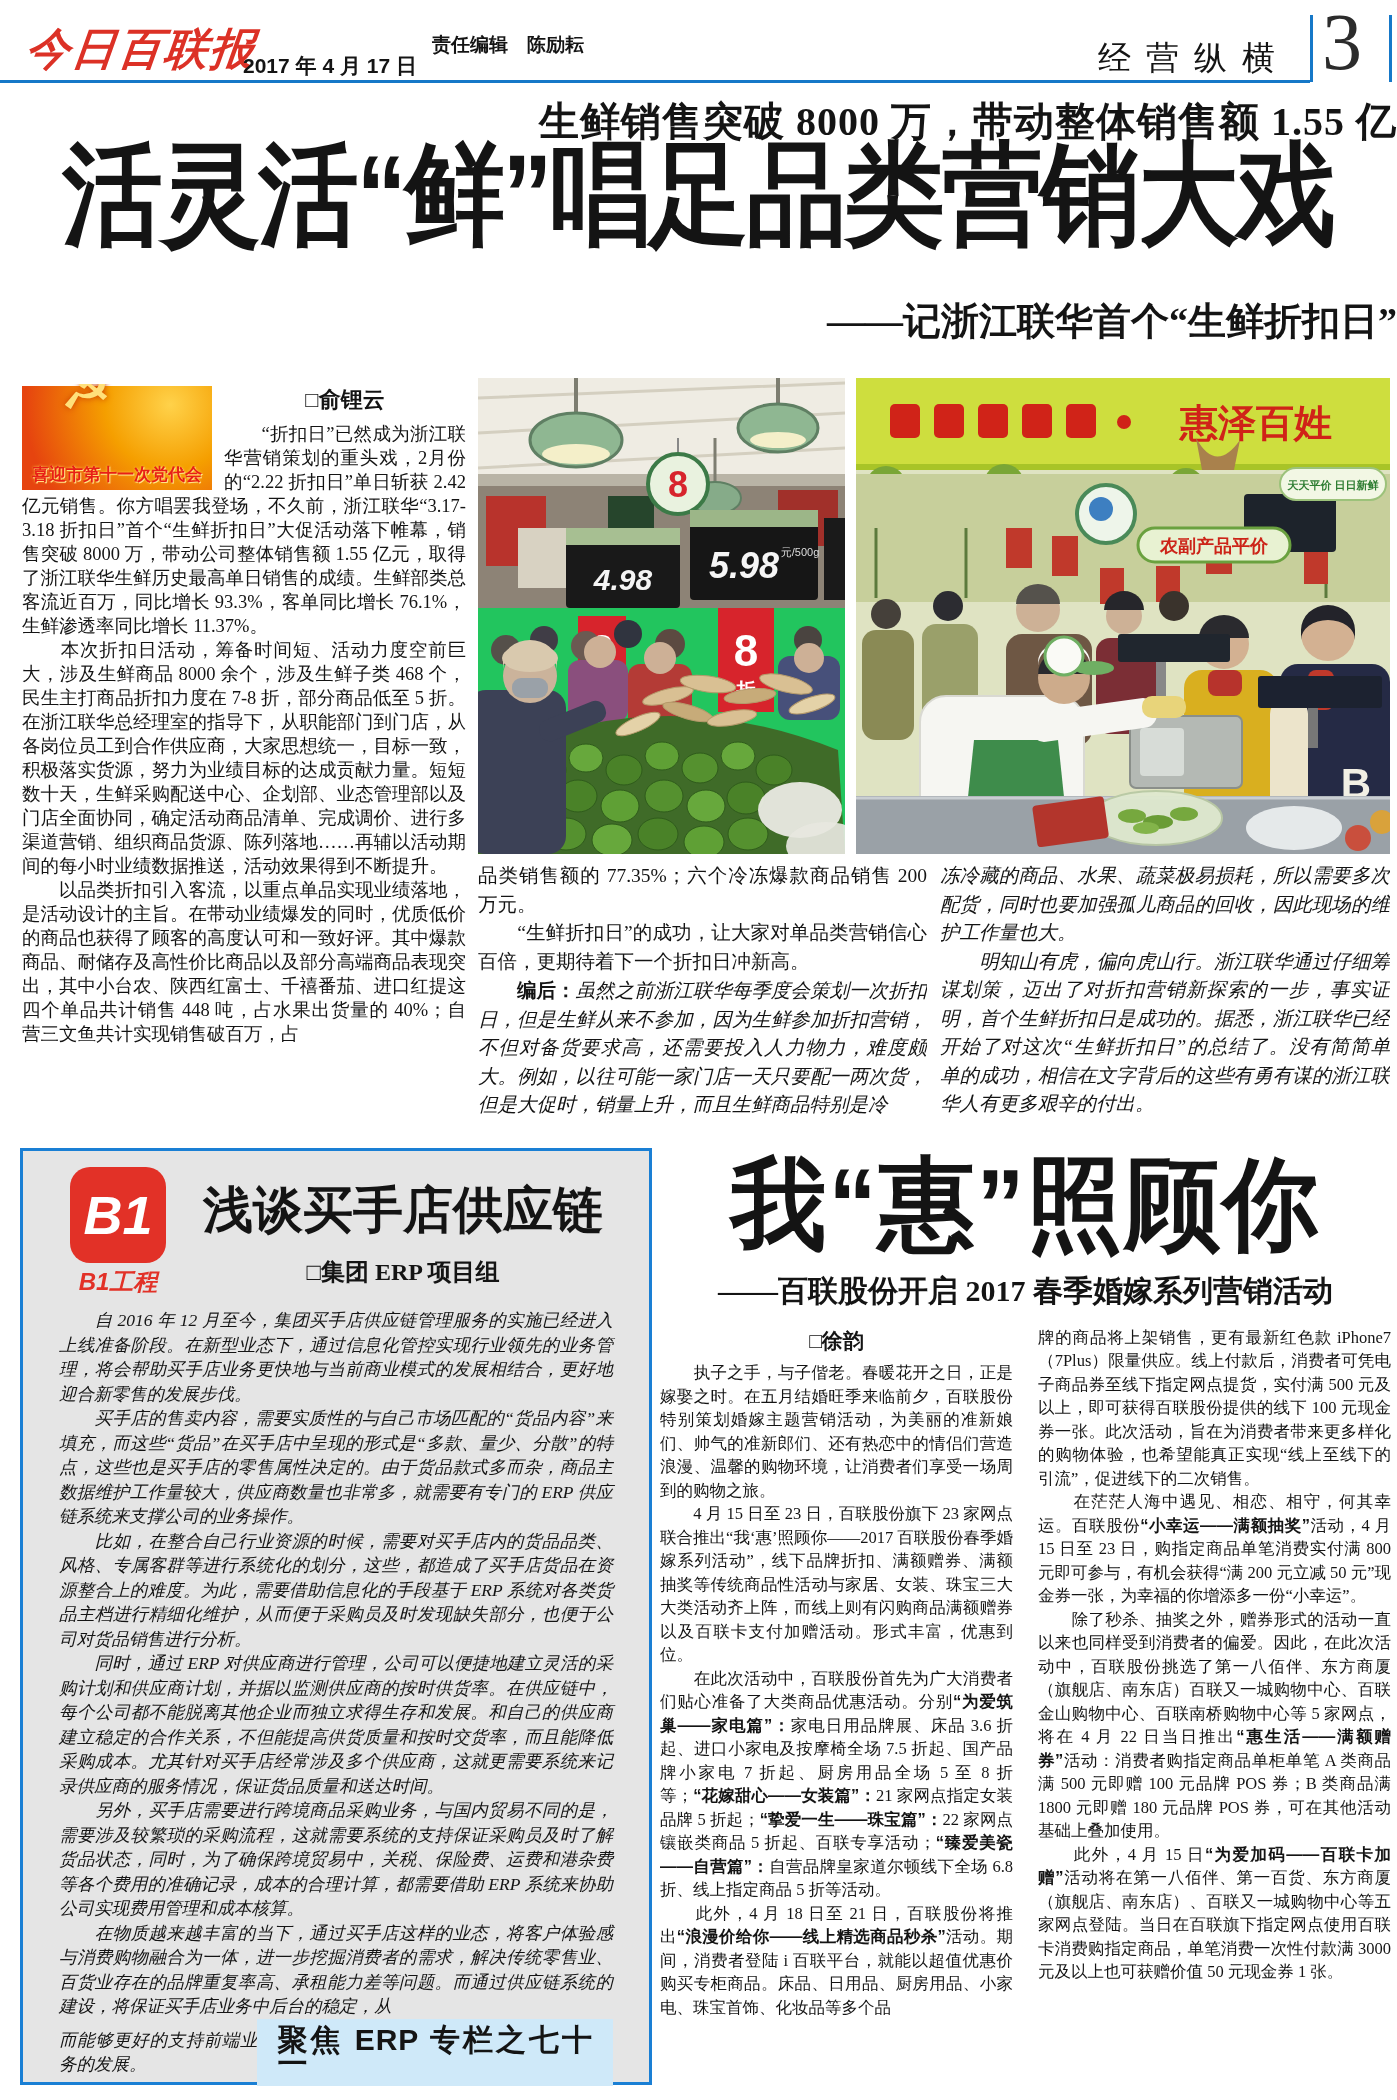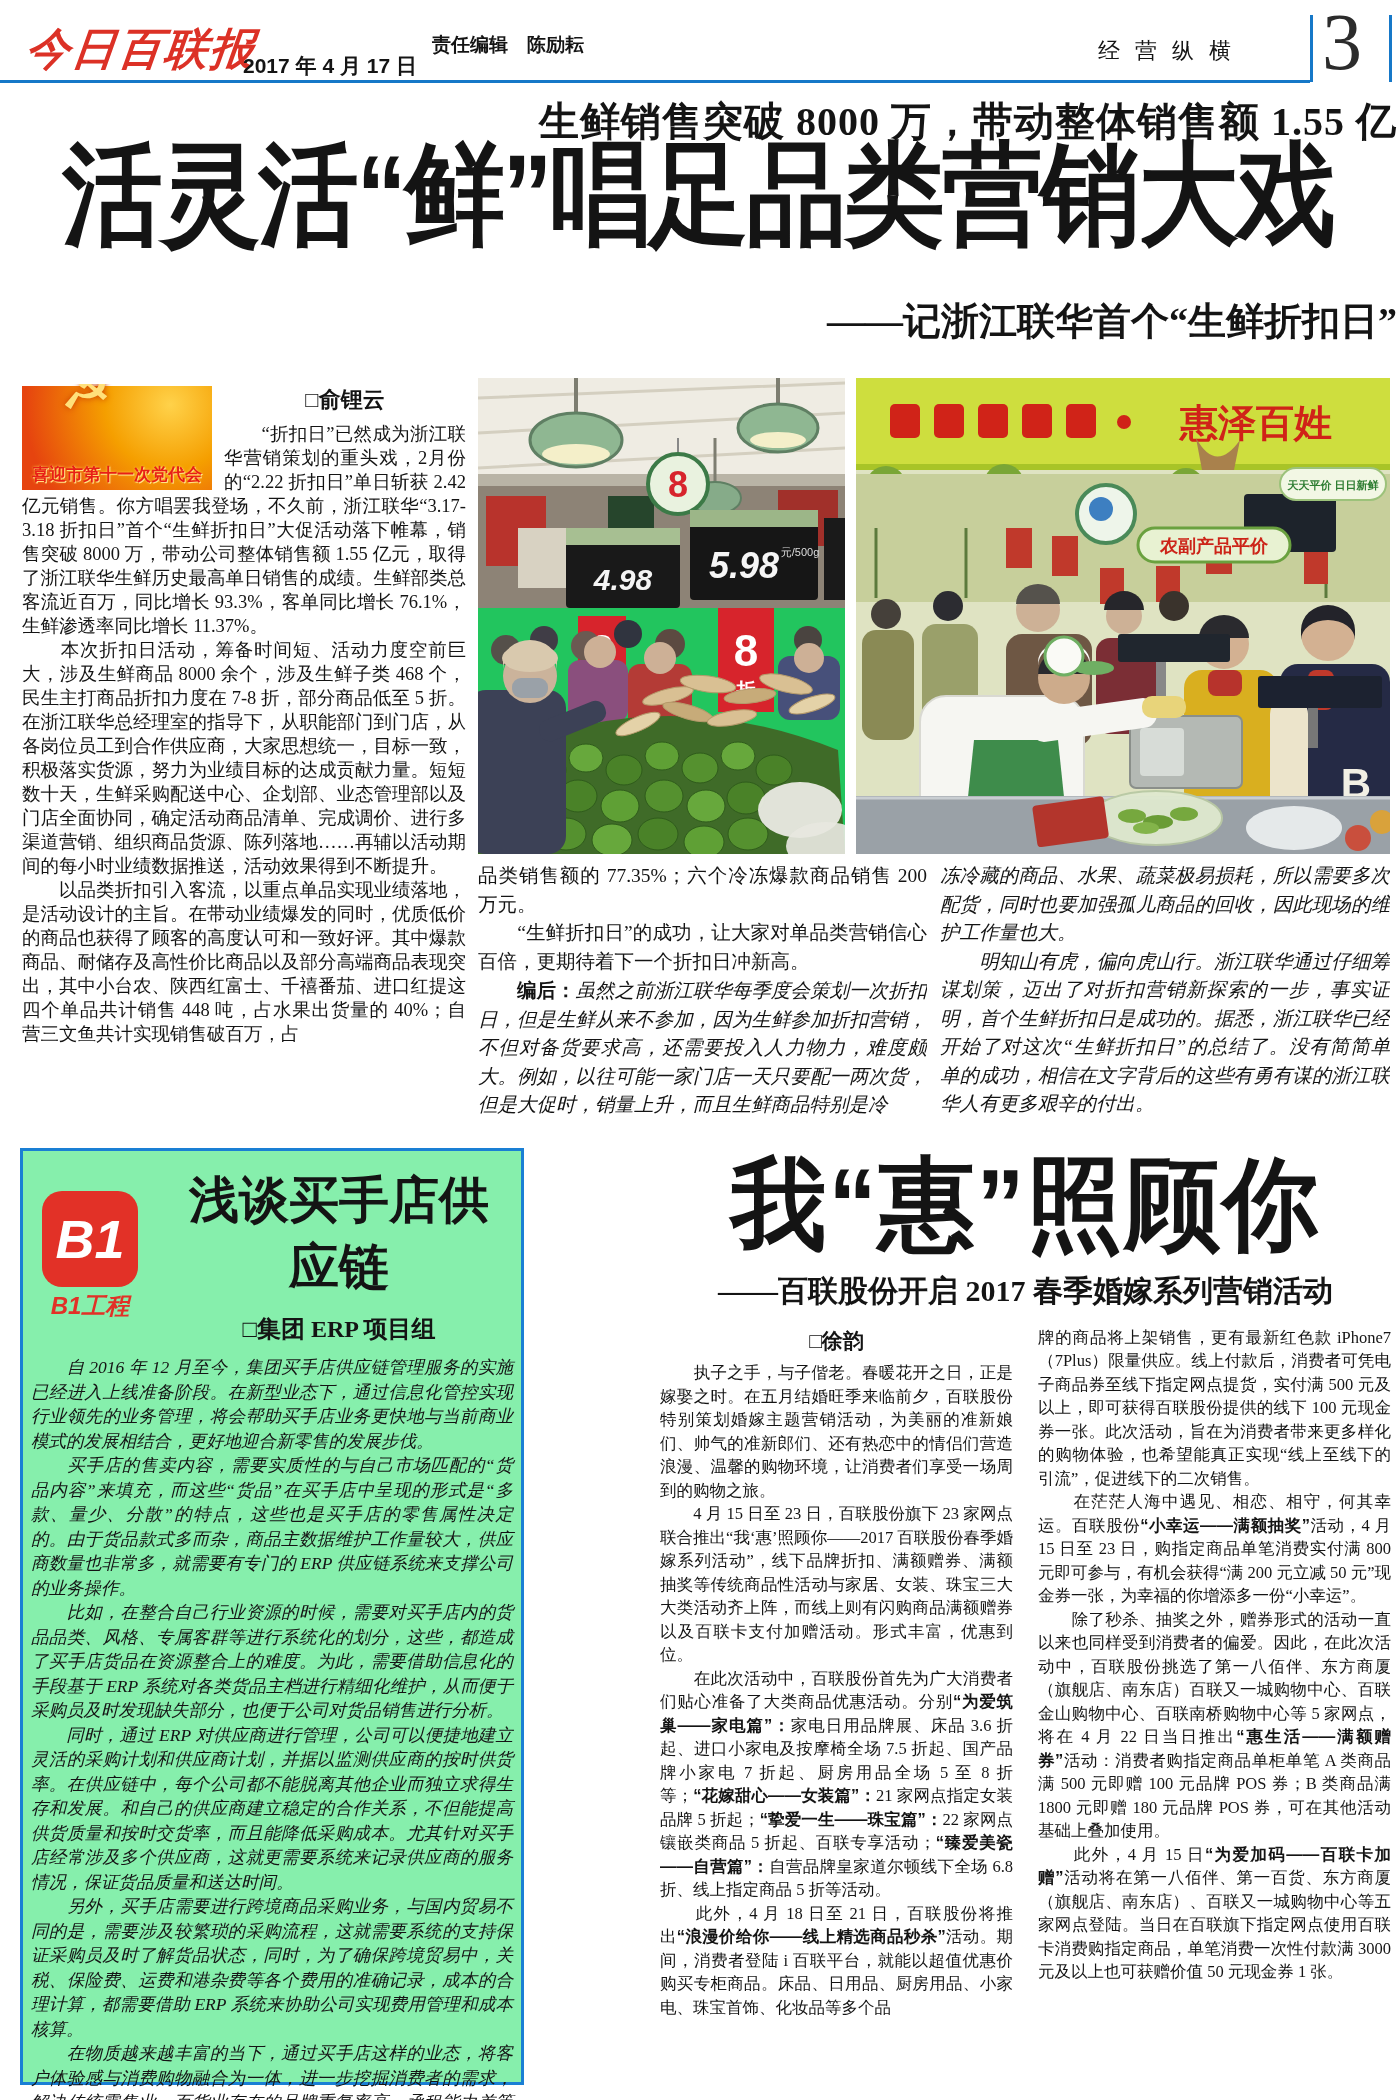--- a/index.html
+++ b/index.html
@@ -8,21 +8,21 @@
   .abs{position:absolute;}
   .sans{font-family:"Liberation Sans",sans-serif;}
   .jt{text-align:justify;}
   .kai{font-style:italic;}
   p{margin:0;}
   
   .masthead{left:26px;top:20px;font-size:44px;font-weight:900;font-style:italic;
             color:#dc3126;transform:skewX(-6deg);letter-spacing:2px;}
   .hdate{left:243px;top:52px;font-size:21px;font-weight:700;}
   .heditor{left:432px;top:32px;font-size:19px;font-weight:600;}
-  .hsection{left:1098px;top:36px;font-size:22px;letter-spacing:15px;font-weight:500;}
+  .hsection{left:1098px;top:36px;font-size:33px;letter-spacing:15px;font-weight:500;}
   .hline{left:0;top:80px;width:1310px;height:3px;background:#1678c8;}
   .vline{width:3px;height:67px;top:15px;background:#1678c8;}
   .pagenum{left:1322px;top:2px;font-size:80px;color:#2c2c2c;line-height:1;}
   
   .kicker{left:0;top:94px;width:1397px;text-align:right;font-size:40px;font-weight:900;letter-spacing:1px;}
   .mainhead{left:0;top:138px;width:1397px;text-align:center;font-size:100px;line-height:1;
             font-weight:900;font-family:"Liberation Sans",sans-serif;letter-spacing:-2px;
             transform:scaleY(1.12);transform-origin:top;}
   .subhead{left:0;top:296px;width:1397px;text-align:right;font-size:38px;font-weight:900;}
   
@@ -37,22 +37,22 @@
               text-shadow:0 0 3px #ffd24a,1px 1px 0 #ffe9a0;}
   .byline1{font-size:22px;font-weight:700;text-align:center;margin:4px 0 10px;}
   .a1mid{left:478px;top:862px;width:449px;height:270px;font-size:19.5px;line-height:28.5px;}
   .a1right{left:940px;top:862px;width:450px;height:270px;font-size:19.5px;line-height:28.5px;}
   
   .photo{position:absolute;overflow:hidden;background:#22c55e;}
   .photo1{left:478px;top:378px;width:367px;height:476px;}
   .photo2{left:856px;top:378px;width:534px;height:476px;}
   .svgt{font-family:"Liberation Sans",sans-serif;}
   
-  .a2box{left:20px;top:1148px;width:504px;height:937px;border:3px solid #1a7fd4;
-         box-sizing:border-box;background:#86efac;padding:16px 8px 12px;}
+  .a2box{left:20px;top:1148px;width:632px;height:937px;border:3px solid #1a7fd4;
+         box-sizing:border-box;background:#e5e5e5;padding:16px 36px 12px;}
   .a2head{display:flex;align-items:center;gap:16px;margin-bottom:10px;}
   .b1wrap{width:118px;text-align:center;flex:0 0 auto;}
   .b1box{width:96px;height:96px;margin:0 auto;background:#e23127;border-radius:20px;
          display:flex;align-items:center;justify-content:center;}
   .b1box span{color:#fff;font-size:54px;font-weight:900;font-style:italic;
               font-family:"Liberation Sans",sans-serif;}
   .b1sub{margin-top:3px;color:#e23127;font-size:24px;font-weight:900;font-style:italic;
          font-family:"Liberation Sans",sans-serif;}
   .a2title{text-align:center;font-size:50px;font-weight:900;font-family:"Liberation Sans",sans-serif;}
   .a2byline{text-align:center;font-size:24px;font-weight:700;margin-top:12px;}

